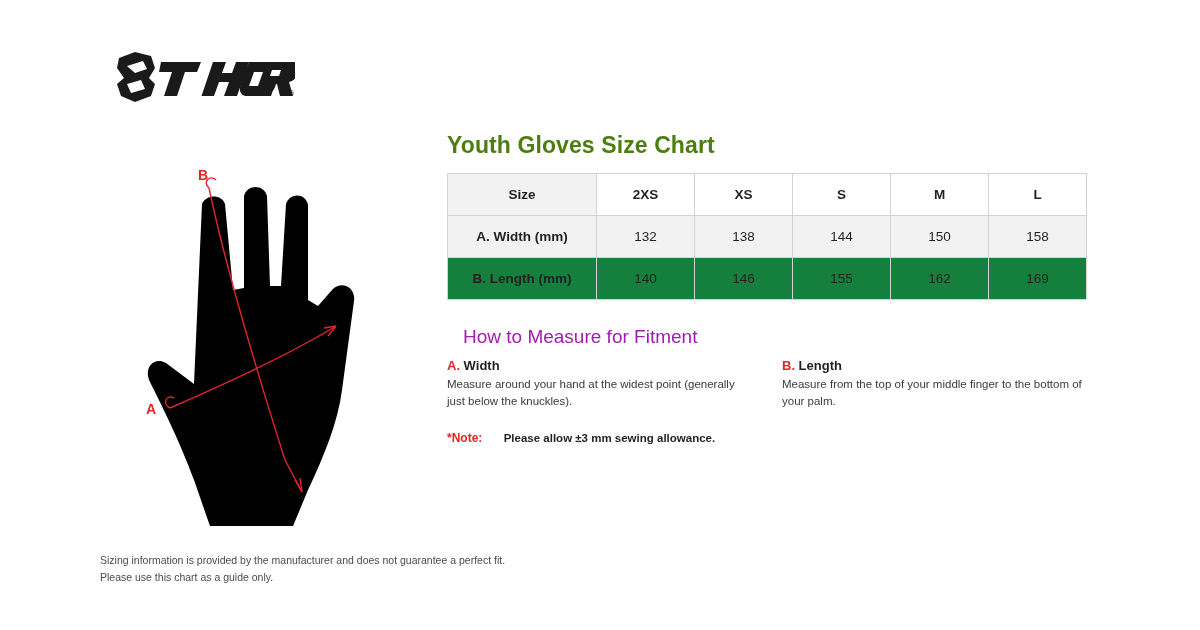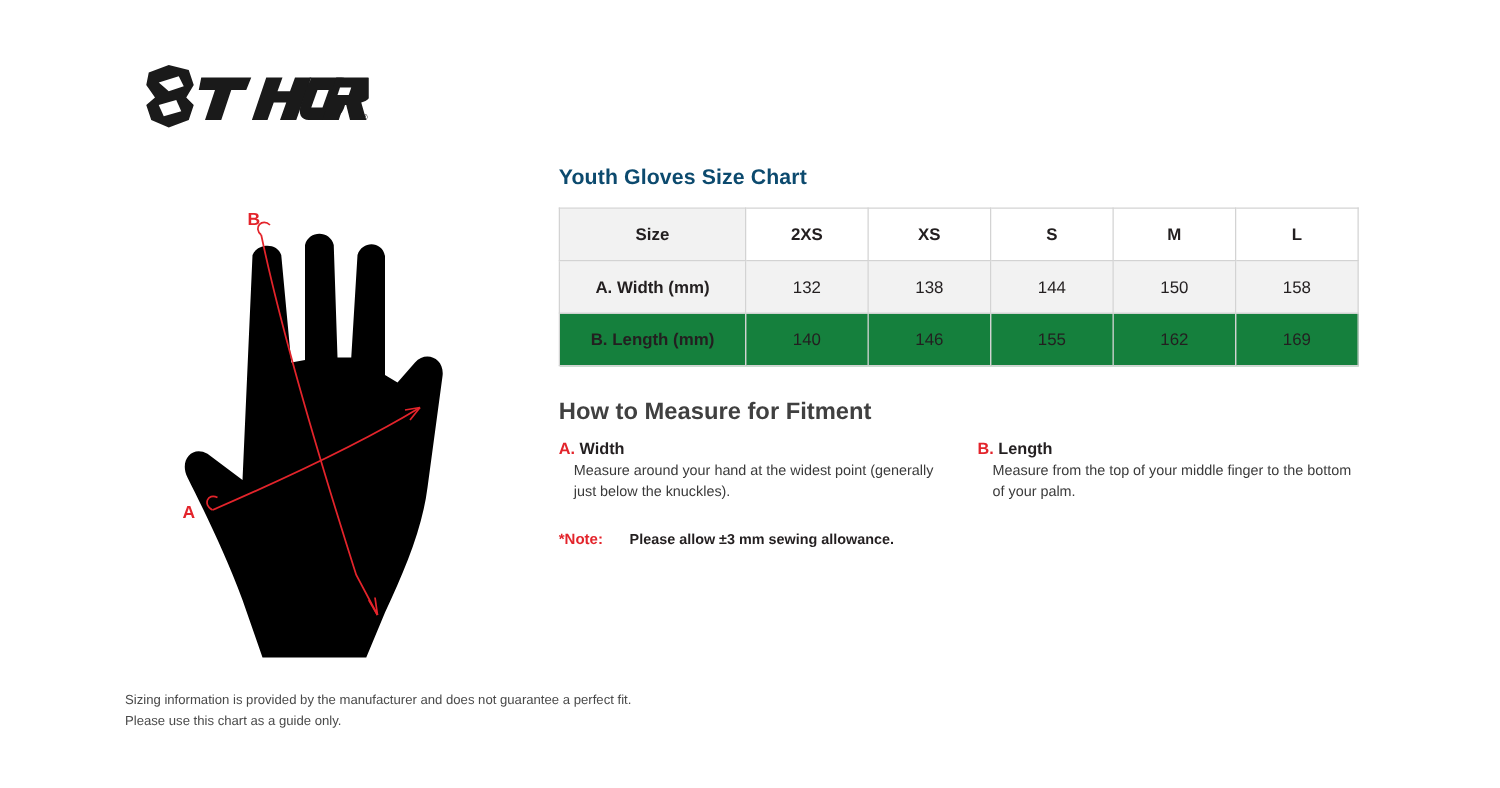--- a/index.html
+++ b/index.html
@@ -36,23 +36,23 @@
   }
 
   
   .content {
     position: absolute;
     left: 447px;
     top: 132px;
     width: 640px;
   }
   .chart-title {
-    font-size: 17px;
-    font-weight: bold;
-    color: #0c4a6e;
+    font-size: 23px;
+    font-weight: bold;
+    color: #4d7c0f;
     margin: 0 0 14px 0;
     letter-spacing: .1px;
   }
 
   table.size-table {
     border-collapse: collapse;
     width: 640px;
     table-layout: fixed;
     padding-left: 32px;
   }
@@ -75,42 +75,41 @@
     background: #ffffff;
     font-weight: bold;
     font-size: 13.5px;
   }
   tr.shaded td { background: #f2f2f2; }
   tr.plain td { background: #15803d; }
 
   
   .howto-title {
     font-size: 19px;
-    font-weight: bold;
-    margin: 26px 0 10px 0;
-    color: #404040;
+    font-weight: normal;
+    margin: 26px 0 10px 16px;
+    color: #a21caf;
   }
   .measure-cols {
     display: flex;
     gap: 0px;
   }
   .measure-col { width: 335px; padding-right: 28px; box-sizing: border-box; }
   .measure-col.second { width: 305px; padding-right: 0; }
   .m-head {
     font-size: 13px;
     font-weight: bold;
     color: #231f20;
     margin-bottom: 3px;
   }
   .m-head .letter { color: #e3242b; }
   .m-body {
     font-size: 11.5px;
     line-height: 1.45;
     color: #3a3a3a;
-    margin-left: 12px;
   }
   .note-row {
     margin-top: 22px;
     font-size: 12px;
   }
   .note-label {
     color: #e3242b;
     font-weight: bold;
     margin-right: 18px;
   }

